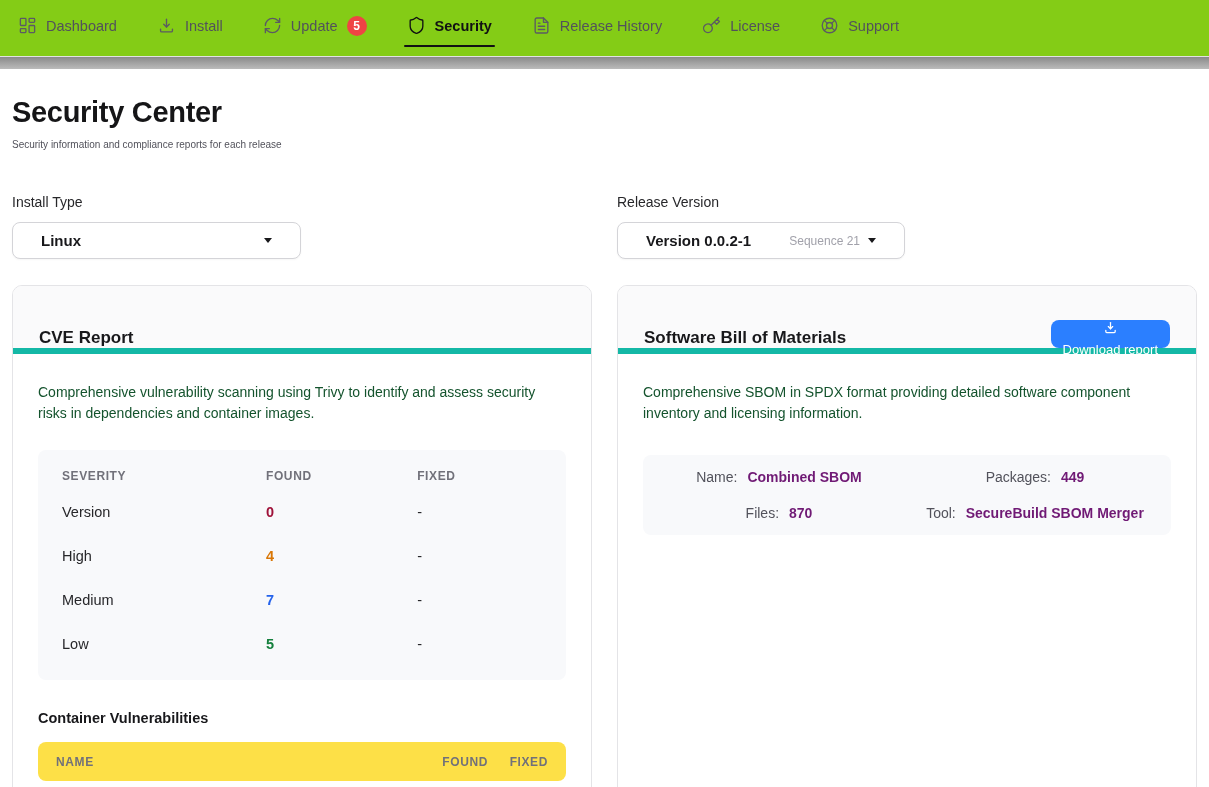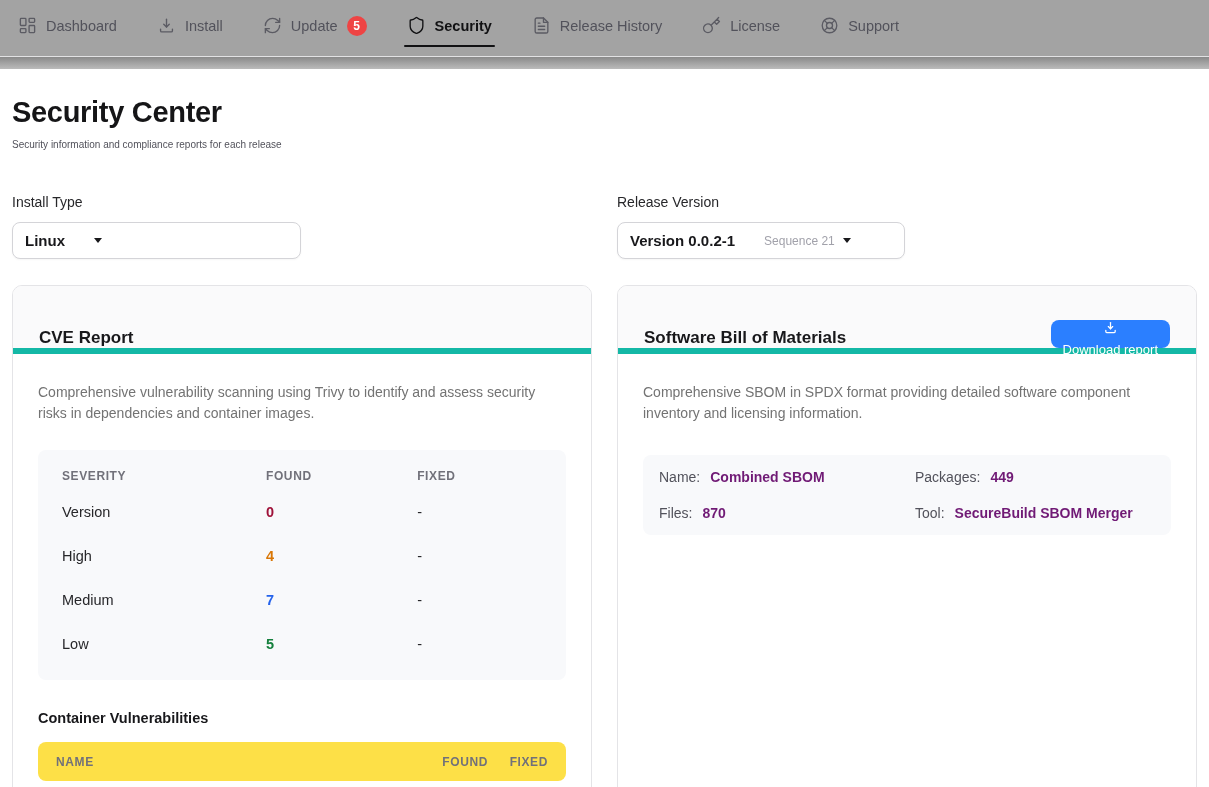--- a/index.html
+++ b/index.html
@@ -5,21 +5,21 @@
   * { box-sizing: border-box; margin: 0; padding: 0; }
   html, body { background: #ffffff; }
   body {
     width: 1209px; height: 787px; overflow: hidden; position: relative;
     font-family: "Liberation Sans", "DejaVu Sans", sans-serif;
     color: #18181b;
   }
 
   
   .topnav {
-    height: 57px; background: #a3a3a3; border-bottom: 1px solid #e2e2e4;
+    height: 57px; background: #84cc16; border-bottom: 1px solid #e2e2e4;
     display: flex; align-items: flex-start; gap: 40px; padding: 6px 0 0 18px;
   }
   .nav-item {
     height: 39px; display: flex; align-items: center; gap: 9px;
     font-size: 14.5px; color: #52525b; position: relative; cursor: pointer; white-space: nowrap;
   }
   .nav-ico { display: flex; align-items: center; }
   .nav-ico svg { width: 19px; height: 19px; stroke: #5b5b63; fill: none; stroke-width: 1.7; stroke-linecap: round; stroke-linejoin: round; }
   .nav-item.active { color: #111113; font-weight: 700; }
   .nav-item.active .nav-ico svg { stroke: #111113; }
@@ -40,41 +40,41 @@
   .main { padding: 0 12px; }
   .page-title { font-size: 29px; font-weight: 700; color: #151517; letter-spacing: -0.3px; margin-top: 27px; }
   .page-subtitle { font-size: 10px; color: #52525b; margin-top: 10px; }
 
   .filters { display: flex; margin-top: 44px; }
   .filter-col { width: 289px; }
   .filter-col.right { margin-left: 316px; width: 288px; }
   .filter-label { font-size: 14px; font-weight: 500; color: #27272a; margin-bottom: 12px; }
   .select {
     height: 37px; border: 1px solid #d4d4d8; border-radius: 8px; background: #fff;
-    display: flex; align-items: center; justify-content: flex-start; padding: 0 12px;
-    cursor: pointer; box-shadow: 0 1px 2px rgba(0,0,0,0.04); gap: 29px;
+    display: flex; align-items: center; justify-content: space-between; padding: 0 28px;
+    cursor: pointer; box-shadow: 0 1px 2px rgba(0,0,0,0.04);
   }
   .select-value { font-size: 15px; font-weight: 700; color: #18181b; }
   .select-right { display: flex; align-items: center; gap: 8px; }
   .select-meta { font-size: 12px; color: #a1a1aa; }
   .caret {
     width: 0; height: 0; border-left: 4.5px solid transparent;
     border-right: 4.5px solid transparent; border-top: 5.5px solid #18181b;
   }
 
   
   .cards { display: flex; gap: 25px; margin-top: 26px; align-items: stretch; }
   .card { flex: 1; border: 1px solid #e4e4e7; border-radius: 10px; background: #fff; overflow: hidden; }
   .card-header {
     background: #fafafb; border-bottom: 6px solid #14b8a6; height: 68px;
     display: flex; align-items: flex-end; justify-content: space-between; padding: 0 26px;
   }
   .card-title { font-size: 17px; font-weight: 700; color: #18181b; }
   .card-body { padding: 28px 25px; }
-  .card-desc { font-size: 14px; line-height: 21px; color: #737373; max-width: 530px; }
+  .card-desc { font-size: 14px; line-height: 21px; color: #14532d; max-width: 530px; }
 
   
   .sev-box { background: #f8f9fb; border-radius: 8px; margin-top: 26px; padding: 12px 0 14px; }
   .sev-row {
     display: grid; grid-template-columns: 42.5% 31.5% 26%; align-items: center;
     padding: 0 24px; height: 44px; font-size: 14.5px; color: #27272a;
   }
   .sev-row.head { height: 28px; font-size: 12px; font-weight: 700; letter-spacing: 0.6px; color: #71717a; }
   .sev-found { font-weight: 700; }
 
@@ -90,21 +90,21 @@
   .download-btn {
     background: #2b7fff; color: #fff; border: none; border-radius: 8px; height: 28px;
     padding: 0 12px; display: flex; align-items: center; gap: 7px;
     font-size: 13px; font-weight: 500; font-family: inherit; cursor: pointer; flex-direction: column;
   }
   .download-btn svg { width: 15px; height: 15px; stroke: #fff; fill: none; stroke-width: 2; stroke-linecap: round; stroke-linejoin: round; }
   .sbom-box {
     background: #f8f9fb; border-radius: 8px; margin-top: 31px; padding: 4px 16px;
     display: grid; grid-template-columns: 1fr 1fr; column-gap: 16px;
   }
-  .sbom-item { display: flex; justify-content: flex-start; align-items: center; height: 36px; font-size: 14px; gap: 10px; }
+  .sbom-item { display: flex; justify-content: center; align-items: center; height: 36px; font-size: 14px; gap: 10px; }
   .sbom-label { color: #52525b; white-space: nowrap; }
   .sbom-value { font-weight: 700; color: #701a75; text-align: right; white-space: nowrap; }
 </style>
 </head>
 <body>
 
 <nav class="topnav">
   <div class="nav-item">
     <span class="nav-ico">
       <svg viewBox="0 0 24 24">

